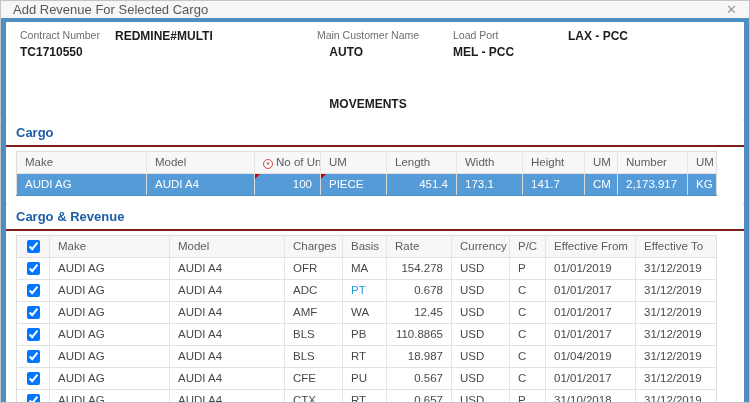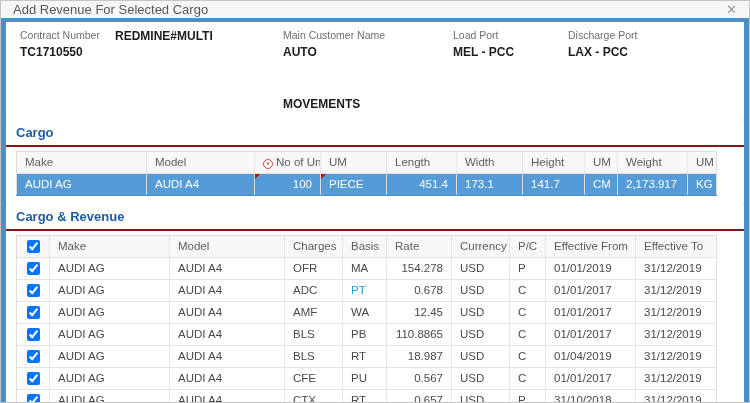--- a/index.html
+++ b/index.html
@@ -21,21 +21,21 @@
     display:flex; flex-direction:column; overflow:hidden;
   }
   .panel { background:#fff; border-radius:1px; }
   
   .contract-panel { padding:7px 14px 9px; display:flex; flex:0 0 auto; }
   .field { display:flex; flex-direction:column; }
   .field .lbl { font-size:10.5px; color:#6b6f73; margin-bottom:4px; }
   .field .val { font-size:12px; font-weight:bold; color:#1c1c1c; }
   .f-cnum  { width:95px; }
   .f-cname { width:168px; }
-  .f-mcust { width:170px; }
+  .f-mcust { width:170px;align-items:center; }
   .f-lport { width:115px; }
   .f-dport { flex:1; }
   .val-split { display:flex; gap:38px;flex-direction:column; }
   
   .section-title {
     font-size:13px; font-weight:bold; color:#1c5da6;
     padding:5px 10px 5px; border-bottom:2px solid #7f1d1d;
   }
   table { border-collapse:collapse; table-layout:fixed; width:700px;padding-left:48px; }
   .tbl-wrap { margin:4px 10px 8px; }
@@ -101,21 +101,20 @@
         <span class="val val-split">
           <span>AUTO</span>
           <span>MOVEMENTS</span>
         </span>
       </div>
       <div class="field f-lport">
         <span class="lbl">Load Port</span>
         <span class="val">MEL - PCC</span>
       </div>
       <div class="field f-dport">
-        <span class="lbl">Discharge Port</span>
         <span class="val">LAX - PCC</span>
       </div>
     </div>
 
     <div class="panel">
       <div class="section-title">Cargo</div>
       <div class="tbl-wrap">
         <table>
           <colgroup>
             <col style="width:130px">
@@ -132,21 +131,21 @@
           <thead>
             <tr>
               <th>Make</th>
               <th>Model</th>
               <th><span class="req-icon">*</span><span>No of Unit</span></th>
               <th>UM</th>
               <th>Length</th>
               <th>Width</th>
               <th>Height</th>
               <th>UM</th>
-              <th>Weight</th>
+              <th>Number</th>
               <th>UM</th>
             </tr>
           </thead>
           <tbody>
             <tr class="cargo-row">
               <td>AUDI AG</td>
               <td>AUDI A4</td>
               <td class="num edited">100</td>
               <td class="edited">PIECE</td>
               <td class="num">451.4</td>

